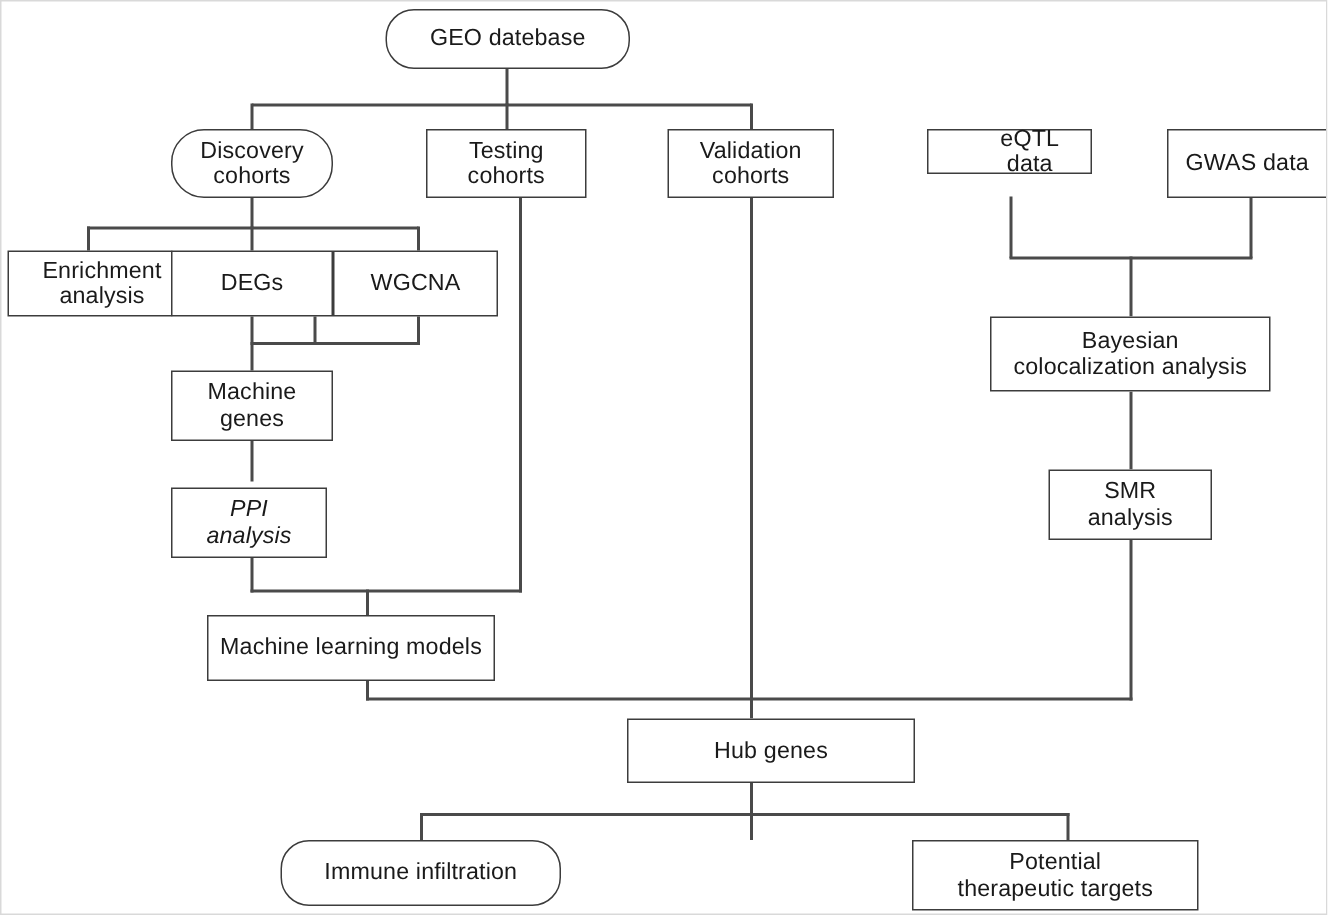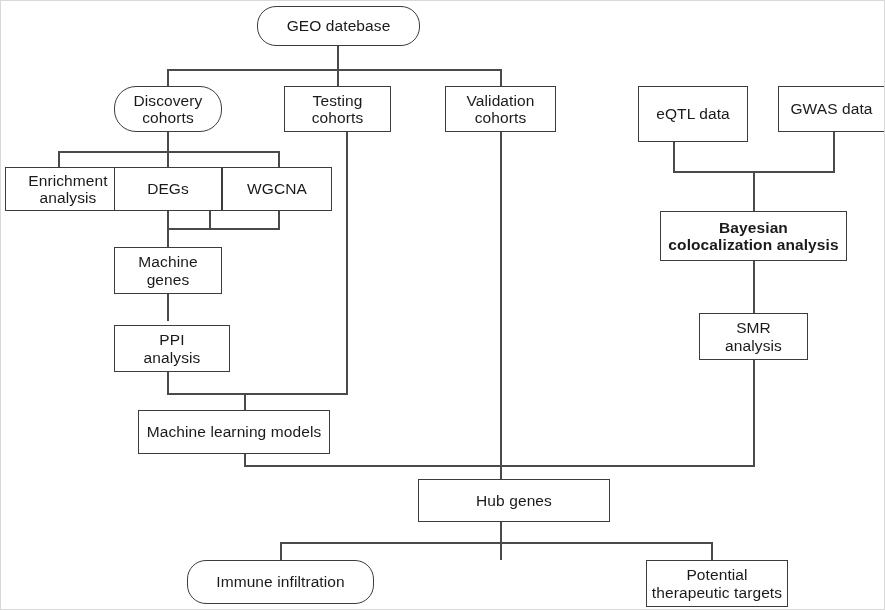--- a/index.html
+++ b/index.html
@@ -95,46 +95,46 @@
 
   <div class="node" style="left:113px; top:85px; width:108px; height:46px;border-radius:22px;">Discovery
 cohorts</div>
 
   <div class="node" style="left:283px; top:85px; width:107px; height:46px;">Testing
 cohorts</div>
 
   <div class="node" style="left:444px; top:85px; width:111px; height:46px;">Validation
 cohorts</div>
 
-  <div class="node" style="left:637px; top:85px; width:110px; height:56px;">eQTL data</div>
+  <div class="node" style="left:617px; top:85px; width:110px; height:30px;padding-left:31px;">eQTL data</div>
 
   <div class="node" style="left:777px; top:85px; width:107px; height:46px;">GWAS data</div>
 
   <div class="node" style="left:4px; top:166px; width:110px; height:44px;padding-left:20px;">Enrichment
 analysis</div>
 
   <div class="node" style="left:113px; top:166px; width:108px; height:44px;">DEGs</div>
 
   <div class="node" style="left:221px; top:166px; width:110px; height:44px;">WGCNA</div>
 
   <div class="node" style="left:113px; top:246px; width:108px; height:47px;">Machine
 genes</div>
 
-  <div class="node" style="left:113px; top:324px; width:116px; height:47px;">PPI
+  <div class="node" style="left:113px; top:324px; width:104px; height:47px;font-style:italic;">PPI
 analysis</div>
 
-  <div class="node" style="left:659px; top:210px; width:187px; height:50px;font-weight:bold;">Bayesian
+  <div class="node" style="left:659px; top:210px; width:187px; height:50px;">Bayesian
 colocalization analysis</div>
 
   <div class="node" style="left:698px; top:312px; width:109px; height:47px;">SMR
 analysis</div>
 
   <div class="node" style="left:137px; top:409px; width:192px; height:44px;">Machine learning models</div>
 
   <div class="node" style="left:417px; top:478px; width:192px; height:43px;">Hub genes</div>
 
   <div class="node" style="left:186px; top:559px; width:187px; height:44px;border-radius:19px;">Immune infiltration</div>
 
 
-  <div class="node" style="left:645px; top:559px; width:142px; height:47px;">Potential
+  <div class="node" style="left:607px; top:559px; width:191px; height:47px;">Potential
 therapeutic targets</div>
 
 </div>
 
 </body></html>

